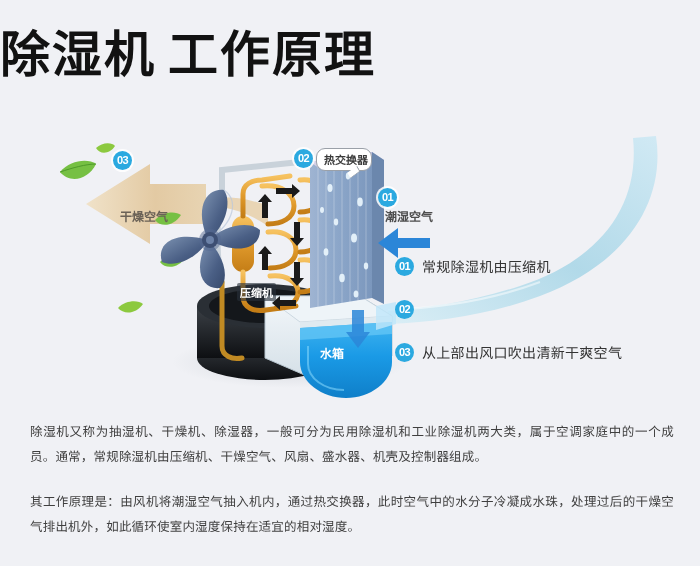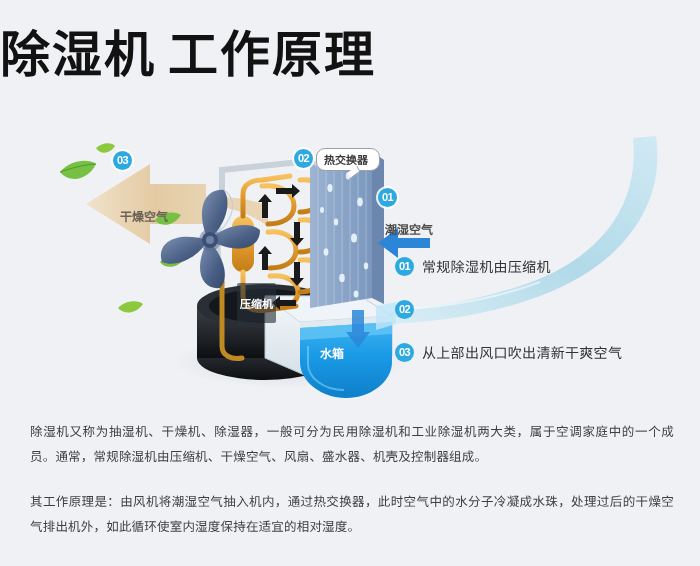--- a/index.html
+++ b/index.html
@@ -63,27 +63,27 @@
 
   
   .diag-label {
     position: absolute;
     font-size: 12px;
     color: #4a4a4a;
     white-space: nowrap;
     font-weight: bold;
   }
   .lbl-dry   { left: 120px; top: 207px; color: #6b6257; }
-  .lbl-humid { left: 385px; top: 207px; color: #4d4d4d; margin-top: 13px; }
+  .lbl-humid { left: 385px; top: 207px; color: #4d4d4d; }
 
   .bubble {
     position: absolute;
     left: 316px;
     top: 148px;
-    padding: 2px 11px 3px 7px;
+    padding: 2px 3px 3px 7px;
     border: 1px solid #9aa0a8;
     border-radius: 9px;
     background: #ffffff;
     font-size: 11px;
     color: #3a3a3a;
     white-space: nowrap;
     font-weight: bold;
   }
   .bubble::after {
     content: "";
@@ -100,21 +100,21 @@
   }
 
   .lbl-comp {
     position: absolute;
     left: 237px;
     top: 283px;
     font-size: 11px;
     font-weight: bold;
     color: #ffffff;
     background: rgba(40,48,58,0.62);
-    padding: 12px 3px;
+    padding: 1px 3px;
     border-radius: 2px;
     white-space: nowrap;
     letter-spacing: 0px;
   }
   .lbl-tank {
     position: absolute;
     left: 320px;
     top: 344px;
     font-size: 12px;
     font-weight: bold;

